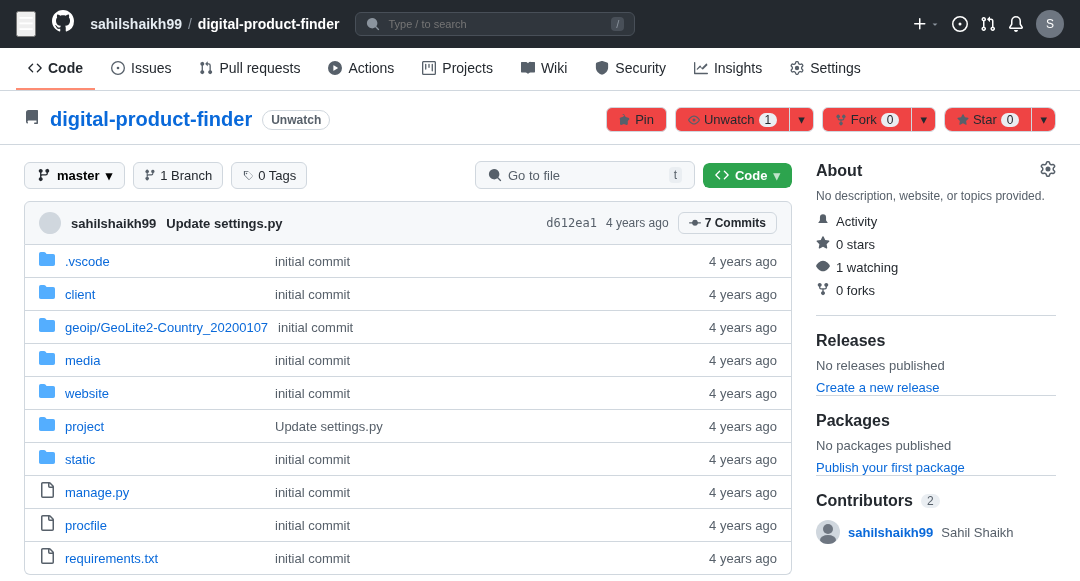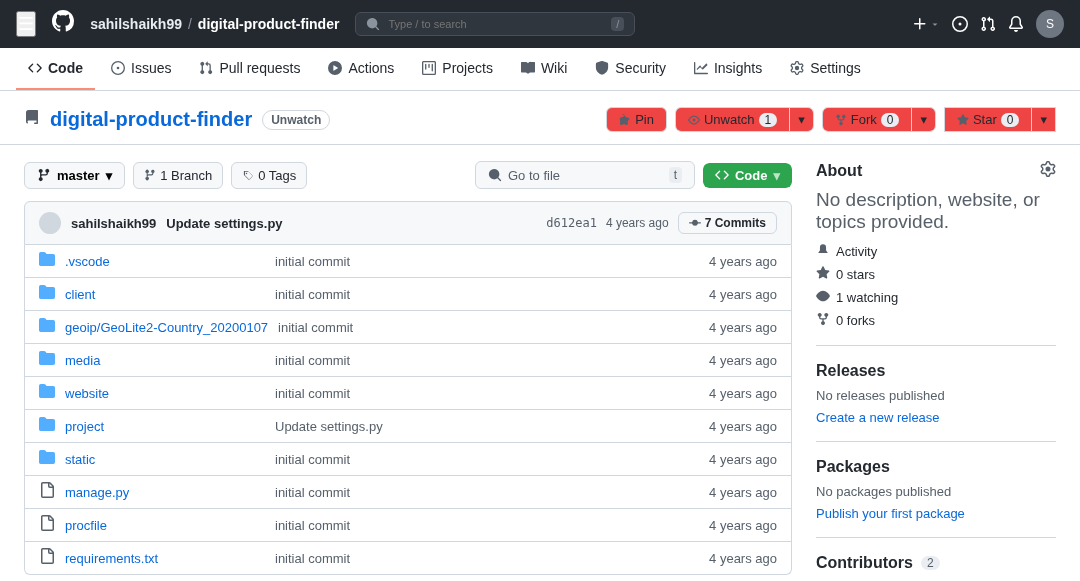--- a/index.html
+++ b/index.html
@@ -227,25 +227,25 @@
     .file-icon { color: #54aeff; font-size: 16px; flex-shrink: 0; }
     .file-icon.file { color: #57606a; }
     .file-name { color: #0969da; text-decoration: none; min-width: 200px; }
     .file-commit { color: #57606a; flex: 1; }
     .file-date { color: #57606a; text-align: right; min-width: 100px; }
 
     
     .sidebar { width: 240px; flex-shrink: 0; }
     .about-section { border-bottom: 1px solid #d0d7de; padding-bottom: 16px; margin-bottom: 16px; }
     .about-header { display: flex; align-items: center; justify-content: space-between; font-weight: 600; font-size: 16px; margin-bottom: 8px; }
-    .about-desc { color: #57606a; font-size: 19px; }
+    .about-desc { color: #57606a; font-size: 12px; }
     .about-links { margin-top: 10px; display: flex; flex-direction: column; gap: 6px; font-size: 13px; }
     .about-count { display: flex; align-items: center; gap: 6px; color: #24292f; font-size: 13px; }
 
-    .sidebar-section { border-bottom: 1px solid #d0d7de; padding-bottom: 16px; margin-bottom: 16px; }
+    .sidebar-section { border-bottom: 1px solid #d0d7de; margin-bottom: 16px; }
     .sidebar-section-title { font-weight: 600; font-size: 16px; margin-bottom: 8px; }
     .sidebar-text { color: #57606a; font-size: 13px; margin-bottom: 6px; }
     .sidebar-link { color: #0969da; text-decoration: none; font-size: 13px; }
 
     .contributors-header { display: flex; align-items: center; gap: 8px; font-weight: 600; font-size: 16px; margin-bottom: 10px; }
     .contributor-badge { background: #eaeef2; border-radius: 20px; padding: 0 6px; font-size: 12px; color: #57606a; font-weight: 400; }
     .contributor-row { display: flex; align-items: center; gap: 8px; font-size: 13px; margin-bottom: 6px; }
     .contributor-avatar { width: 24px; height: 24px; border-radius: 50%; background: #d0d7de; display: flex; align-items: center; justify-content: center; font-size: 10px; overflow: hidden; }
     .contributor-name { font-weight: 600; color: #0969da; text-decoration: none; }
     .contributor-fullname { color: #57606a; }
@@ -394,21 +394,21 @@
     <div style="display:flex;border:1px solid #d0d7de;border-radius:6px;overflow:hidden">
       <button class="action-btn" style="border:none;border-radius:0">
         <svg width="12" height="12" viewBox="0 0 16 16" fill="#57606a">
             <path d="M5 5.372v.878c0 .414.336.75.75.75h4.5a.75.75 0 00.75-.75v-.878a2.25 2.25 0 111.5 0v.878a2.25 2.25 0 01-2.25 2.25h-1.5v2.128a2.251 2.251 0 11-1.5 0V8.5h-1.5A2.25 2.25 0 013.5 6.25v-.878a2.25 2.25 0 111.5 0z"></path>
           </svg>
         <span>Fork</span>
         <span class="count">0</span>
       </button>
       <button class="action-btn action-btn-dropdown" style="border:none;border-left:1px solid #d0d7de;border-radius:0">▾</button>
     </div>
-    <div style="display:flex;border:1px solid #d0d7de;border-radius:0;overflow:hidden">
+    <div style="display:flex;border:1px solid #d0d7de;border-radius:8px;overflow:hidden">
       <button class="action-btn" style="border:none;border-radius:0">
         <svg width="12" height="12" viewBox="0 0 16 16" fill="#57606a">
             <path d="M8 .25a.75.75 0 01.673.418l1.882 3.815 4.21.612a.75.75 0 01.416 1.279l-3.046 2.97.719 4.192a.75.75 0 01-1.088.791L8 12.347l-3.766 1.98a.75.75 0 01-1.088-.79l.72-4.194L.818 6.374a.75.75 0 01.416-1.28l4.21-.611L7.327.668A.75.75 0 018 .25z"></path>
           </svg>
         <span>Star</span>
         <span class="count">0</span>
       </button>
       <button class="action-btn action-btn-dropdown" style="border:none;border-left:1px solid #d0d7de;border-radius:0">▾</button>
     </div>
   </div>

